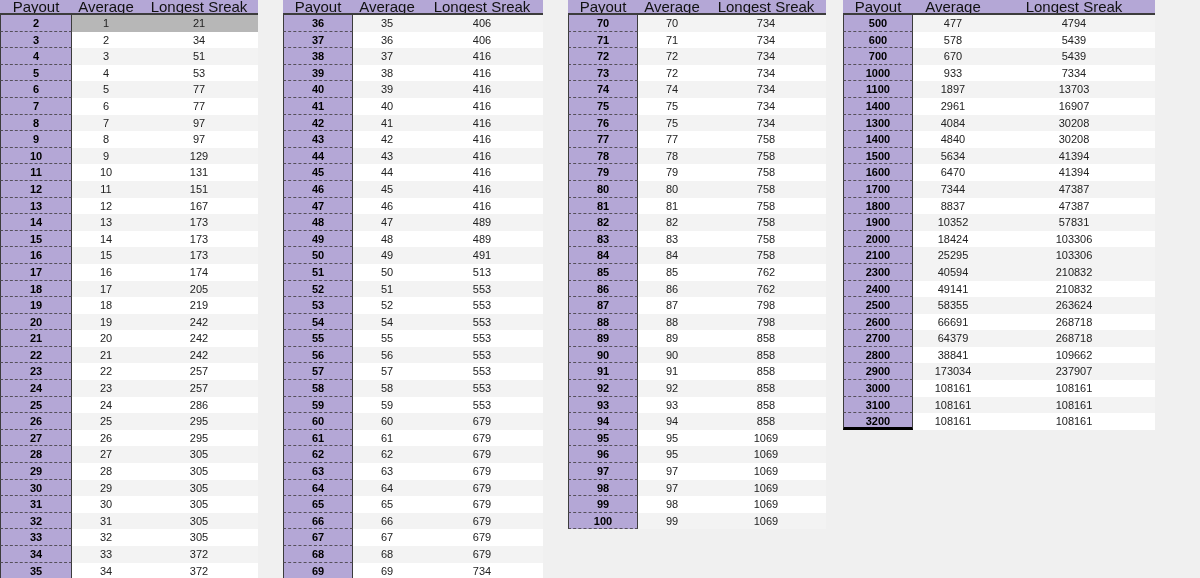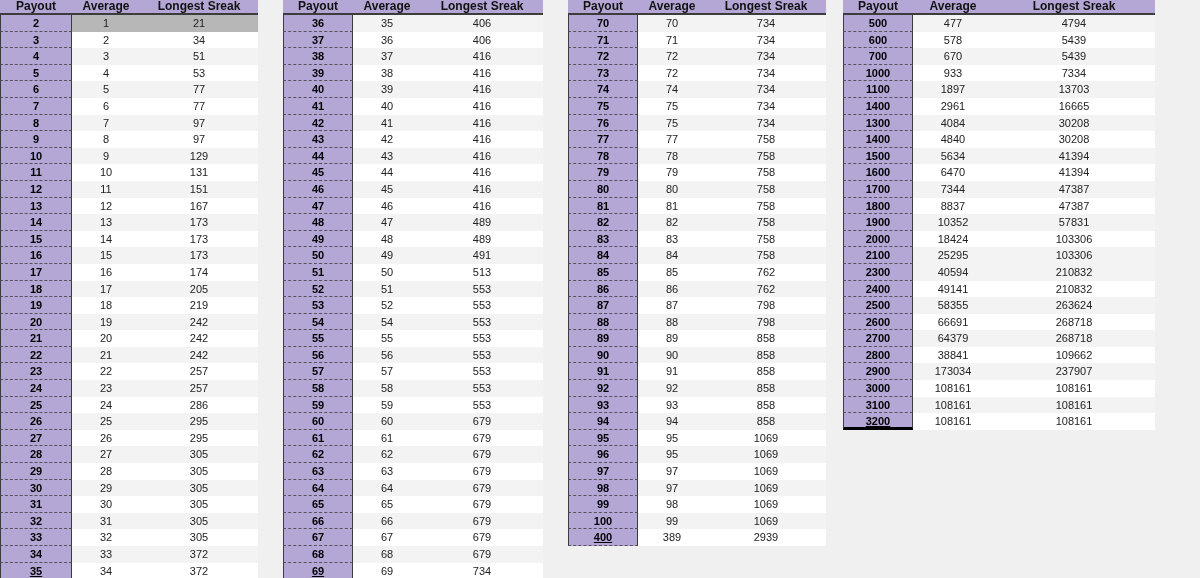--- a/index.html
+++ b/index.html
@@ -28,22 +28,22 @@
   .t4 .c0 { width: 70px; } .t4 .c1 { width: 80px; } .t4 .c2 { width: 162px; }
 
   .hrow {
     display: flex;
     height: 13px;
     background: var(--purple, #b4a7d6);
     border-bottom: 2px solid var(--border-dark, #3c3c3c);
     box-sizing: content-box;
   }
   .hcell {
-    font-size: 12px;
-    font-weight: bold;
+    font-size: 15px;
+    font-weight: normal;
     color: #111;
     text-align: center;
     line-height: 13px;
     box-sizing: border-box;
     overflow: hidden;
     white-space: nowrap;
   }
   .drow { display: flex; height: 16.6px; background: var(--row-white, #ffffff); }
   .drow.even { background: var(--row-stripe, #f3f3f3); }
   .drow.selected { background: var(--selected-gray, #b7b7b7); }
@@ -57,21 +57,21 @@
     white-space: nowrap;
   }
   .dcell.c0 {
     background: var(--purple, #b4a7d6);
     font-weight: bold;
     color: #000;
     border-left: 1.5px solid var(--border-dark, #3c3c3c);
     border-right: 1.5px solid var(--border-dark, #3c3c3c);
     border-bottom: 1px dashed #55505a;
   }
-  .drow:last-child .dcell.c0 { border-bottom: 1px dashed #55505a; text-decoration: underline; }
+  .drow:last-child .dcell.c0 { border-bottom: 1px dashed #55505a; }
   .t4 .drow:last-child .dcell.c0 { border-bottom: 3px solid #000; }
 </style>
 </head>
 <body style="background: rgb(240, 240, 240);">
 
 <div id="tables-root">
     <div class="ptable t1">
       <div class="hrow">
         <div class="hcell c0">Payout</div>
         <div class="hcell c1">Average</div>
@@ -579,25 +579,20 @@
       <div class="drow odd">
         <div class="dcell c0">99</div>
         <div class="dcell c1">98</div>
         <div class="dcell c2">1069</div>
       </div>
       <div class="drow even">
         <div class="dcell c0">100</div>
         <div class="dcell c1">99</div>
         <div class="dcell c2">1069</div>
       </div>
-      <div class="drow odd">
-        <div class="dcell c0">400</div>
-        <div class="dcell c1">389</div>
-        <div class="dcell c2">2939</div>
-      </div>
     </div>
     <div class="ptable t4">
       <div class="hrow">
         <div class="hcell c0">Payout</div>
         <div class="hcell c1">Average</div>
         <div class="hcell c2">Longest Sreak</div>
       </div>
       <div class="drow even">
         <div class="dcell c0">500</div>
         <div class="dcell c1">477</div>
@@ -619,21 +614,21 @@
         <div class="dcell c2">7334</div>
       </div>
       <div class="drow even">
         <div class="dcell c0">1100</div>
         <div class="dcell c1">1897</div>
         <div class="dcell c2">13703</div>
       </div>
       <div class="drow odd">
         <div class="dcell c0">1400</div>
         <div class="dcell c1">2961</div>
-        <div class="dcell c2">16665</div>
+        <div class="dcell c2">16907</div>
       </div>
       <div class="drow even">
         <div class="dcell c0">1300</div>
         <div class="dcell c1">4084</div>
         <div class="dcell c2">30208</div>
       </div>
       <div class="drow odd">
         <div class="dcell c0">1400</div>
         <div class="dcell c1">4840</div>
         <div class="dcell c2">30208</div>

